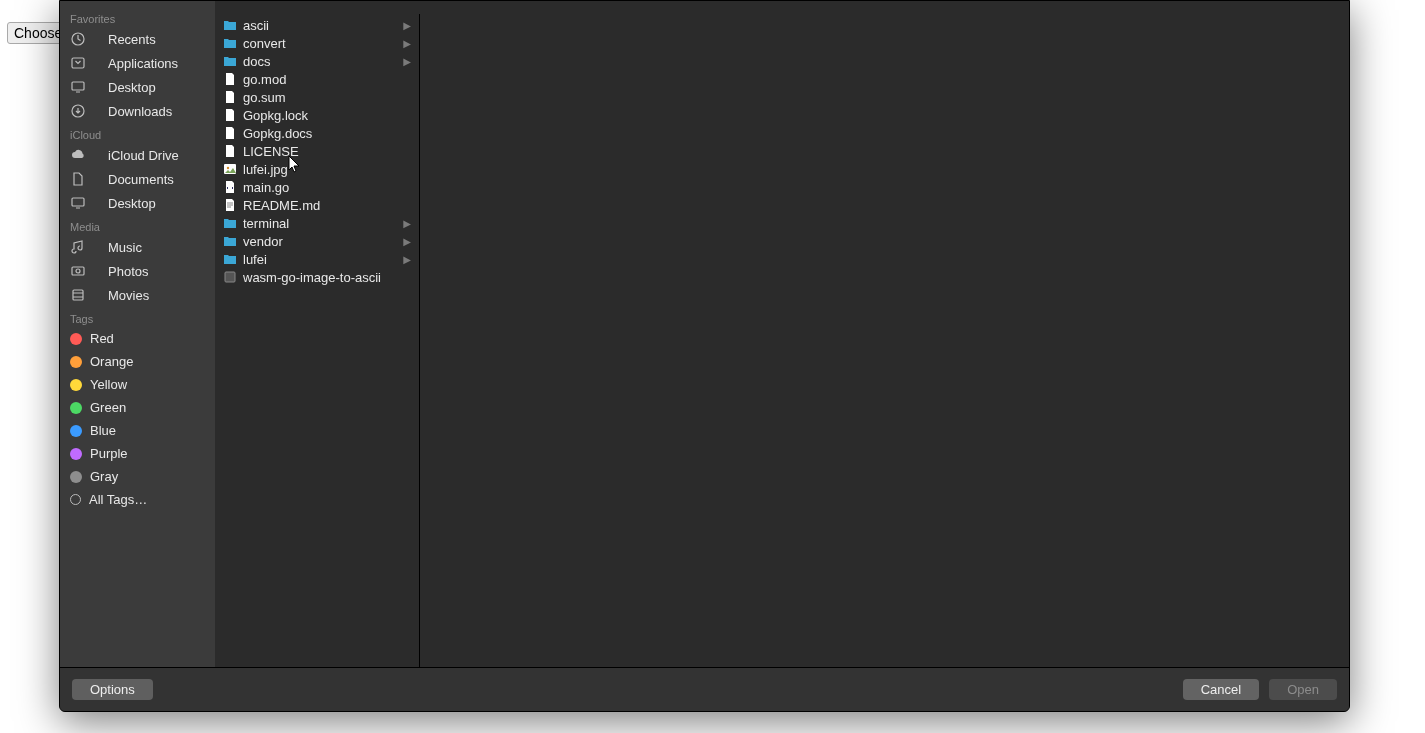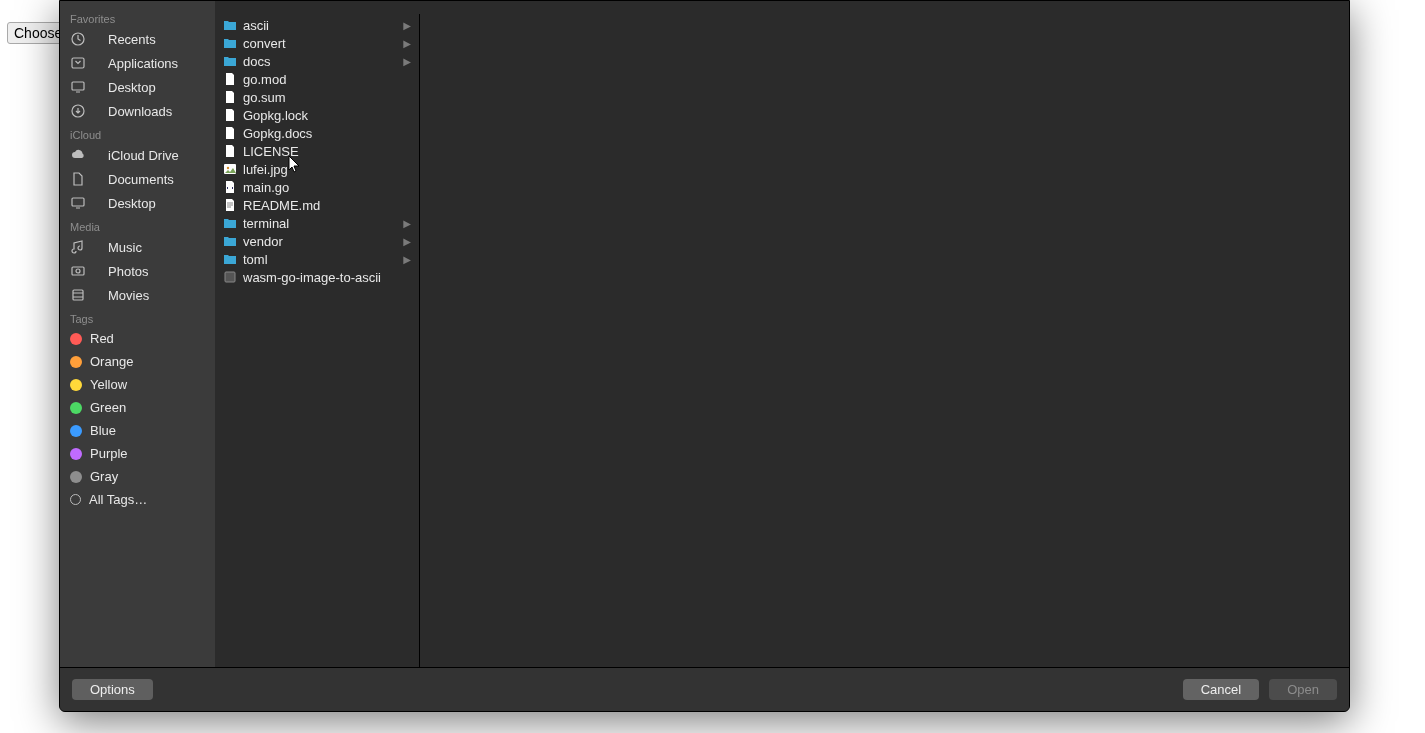--- a/index.html
+++ b/index.html
@@ -423,21 +423,21 @@
           </span>
           <span class="file-name">vendor</span>
           <span class="chev">▶</span>
         </div>
         <div class="file-row">
           <span class="file-icon">
             <svg width="14" height="14" viewBox="0 0 14 14">
               <path d="M1 3h4l1 1h7v8H1z" fill="#3ba7d6"></path>
             </svg>
           </span>
-          <span class="file-name">toml</span>
+          <span class="file-name">lufei</span>
           <span class="chev">▶</span>
         </div>
         <div class="file-row">
           <span class="file-icon">
             <svg width="14" height="14" viewBox="0 0 14 14">
               <rect x="2" y="2" width="10" height="10" rx="1" fill="#555" stroke="#888"></rect>
             </svg>
           </span>
           <span class="file-name">wasm-go-image-to-ascii</span>
         </div>

